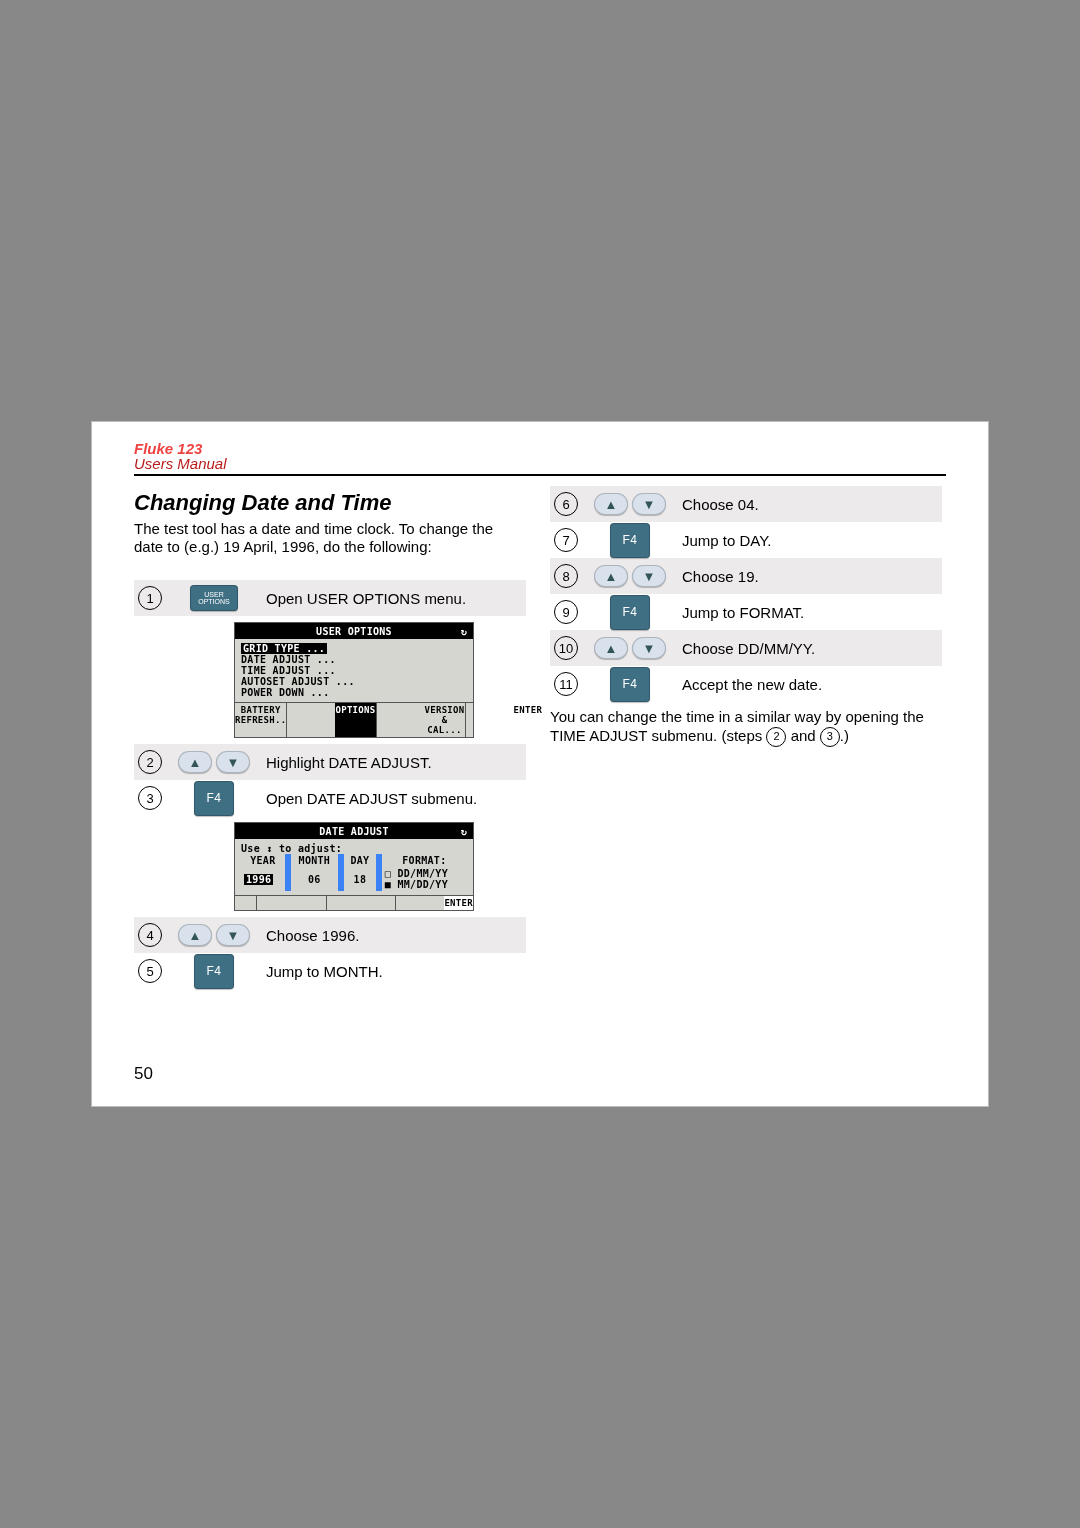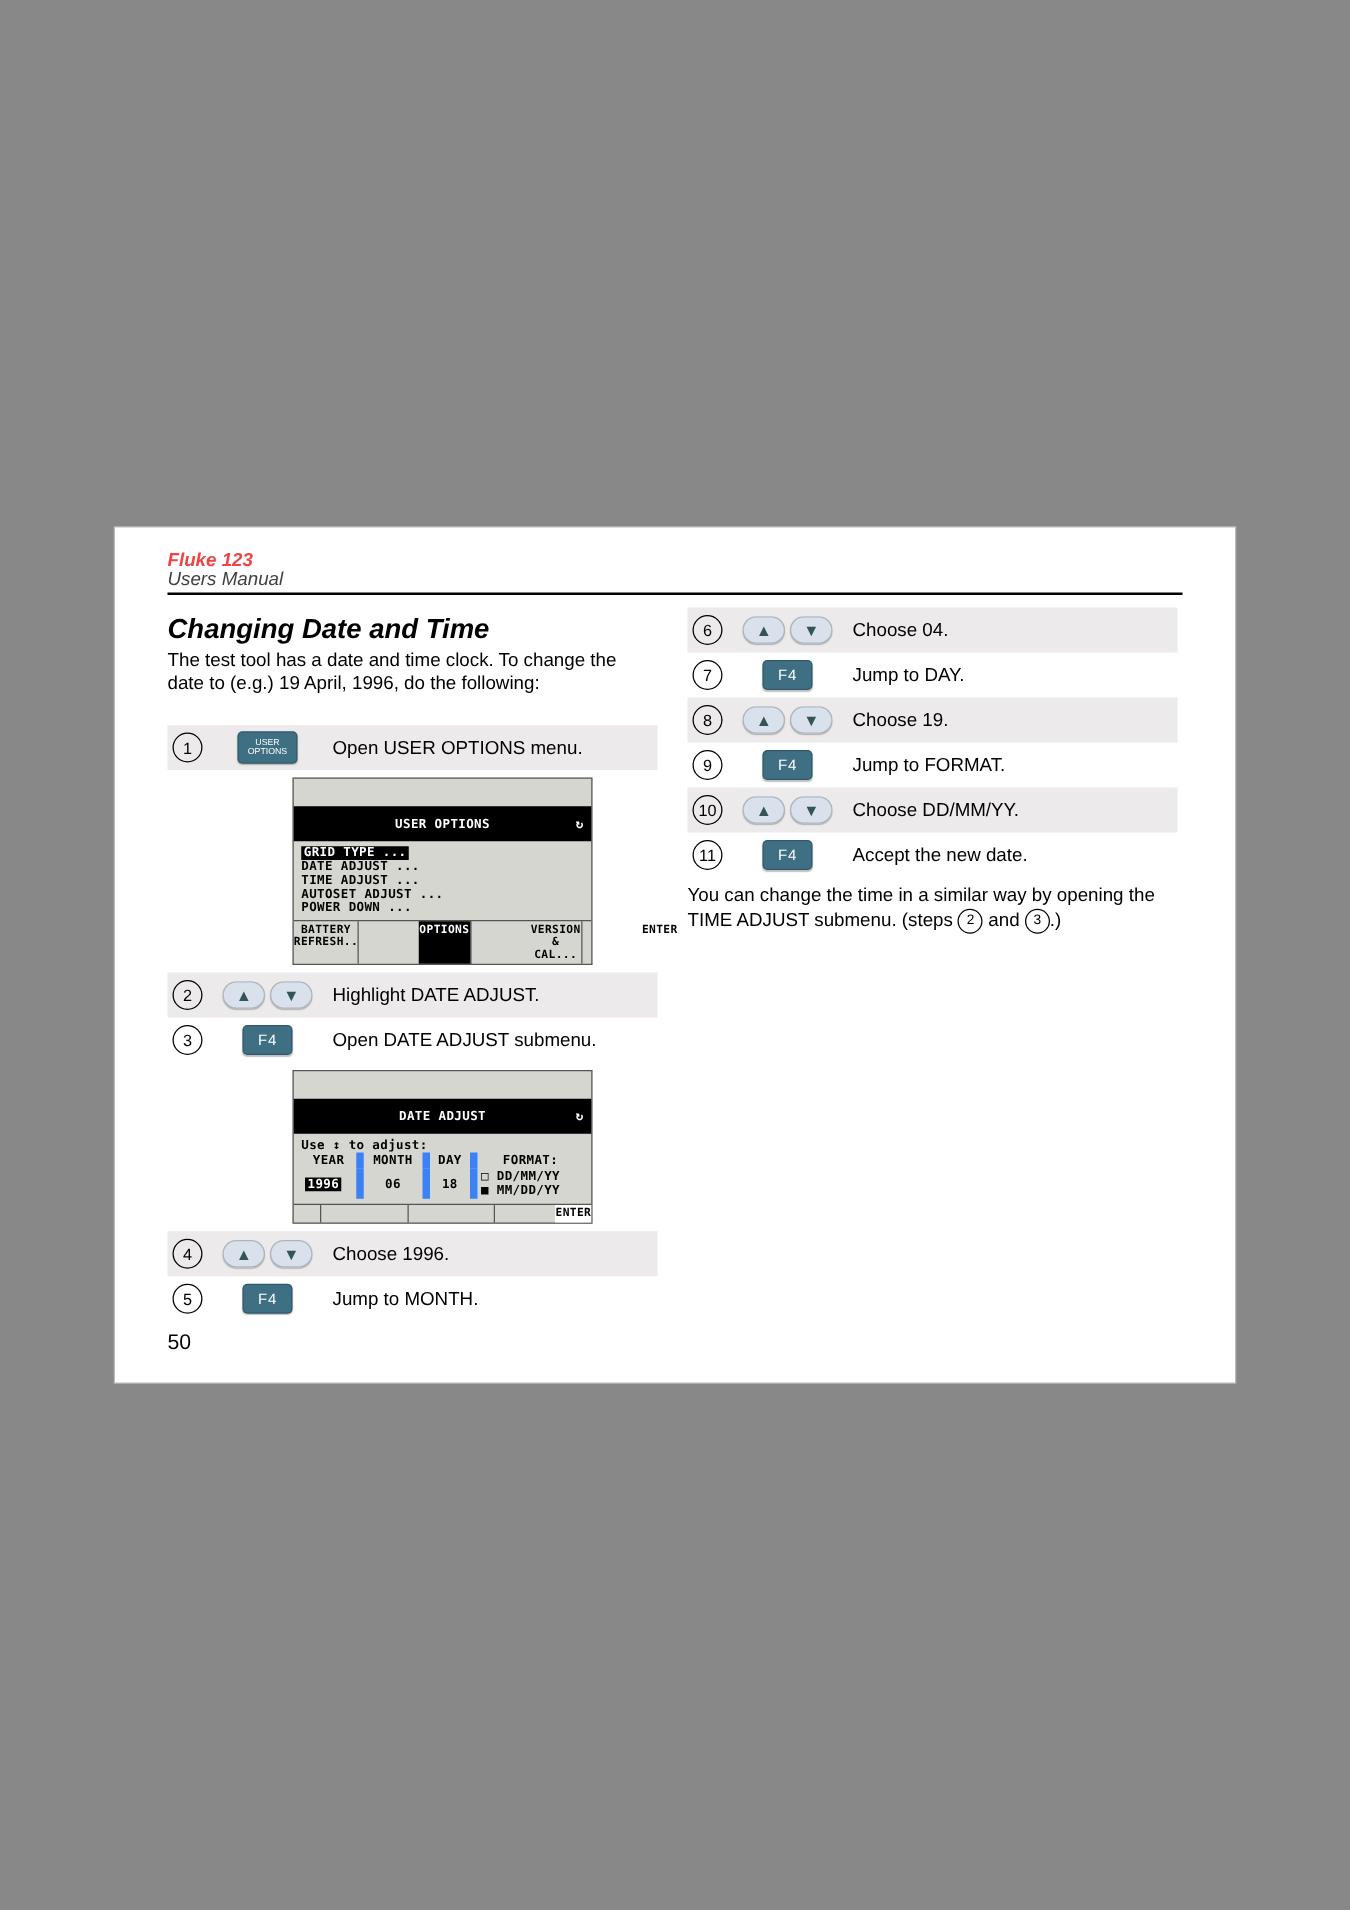--- a/index.html
+++ b/index.html
@@ -17,21 +17,21 @@
   .page {
     width: 896px;
     height: 684px;
     background: #fff;
     box-shadow: 0 0 0 1px #bbb;
     position: relative;
     box-sizing: border-box;
     padding: 18px 42px 0 42px;
   }
   .hdr-prod { color:#ef4444; font-style: italic; font-weight: bold; font-size:15px; }
-  .hdr-sub { font-style: italic; font-size:15px; color:#404040; margin-top:-2px;}
+  .hdr-sub { font-style: italic; font-size:15px; color:#b91c1c; margin-top:-2px;}
   hr.top { border:none; border-top:2px solid #000; margin: 2px 0 10px 0; }
   h2.title { font-style: italic; font-size:22px; font-weight:bold; margin: 4px 0 4px 0; }
   .intro { font-size:15px; line-height:1.2; max-width: 380px; margin-bottom:24px;}
   .columns { display:flex; gap:24px; }
   .col { width: 392px; }
   .step-row { display:flex; align-items:center; gap:10px; height:36px; padding:0 4px; }
   .step-row.shade { background:#eceaea; }
   .step-num {
     width:22px; height:22px; border:1.5px solid #000; border-radius:50%;
     display:flex; align-items:center; justify-content:center;
@@ -42,38 +42,38 @@
   
   .arrbtn, .f4btn, .userbtn {
     display:inline-flex; align-items:center; justify-content:center;
     box-shadow: inset 0 0 0 1px rgba(0,0,0,.2), 0 1px 1px rgba(0,0,0,.25);
   }
   .arrbtn {
     width:34px; height:22px; background:#d9e2ec; border-radius:11px;
     font-size:13px; color:#355;
   }
   .f4btn {
-    width:40px; height:24px; background:#3e6f82; color:#fff; font-size:12px; border-radius:4px;
+    width:40px; height:35px; background:#3e6f82; color:#fff; font-size:12px; border-radius:4px;
     letter-spacing:.5px;
   }
   .userbtn {
     width:48px; height:26px; background:#3e6f82; color:#fff; font-size:7px; line-height:1;
     flex-direction:column; border-radius:4px;
     text-align:center;
   }
   .userbtn span { display:block; }
   
   .lcd {
     margin: 6px 0 6px 100px;
     width: 240px; background:#d6d6d1; border:1px solid #555;
     font-family: "Lucida Console", monospace; font-size:10px; font-weight:bold;
     letter-spacing:.3px;
     box-sizing:border-box;
   }
-  .lcd .titlebar { background:#000; color:#fff; display:flex; justify-content:center; align-items:center; height:28px; position:relative; font-size:10px;margin-top:22px;}
+  .lcd .titlebar { background:#000; color:#fff; display:flex; justify-content:center; align-items:center; height:16px; position:relative; font-size:10px;}
   .lcd .titlebar .arrow { position:absolute; right:6px; }
   .lcd .body { padding:4px 6px; }
   .lcd .sel { background:#000; color:#fff; padding:0 2px; display:inline-block; }
   .lcd .softkeys { display:flex; border-top:1px solid #555;gap:48px;}
   .lcd .softkeys div { flex:1; text-align:center; font-size:9px; padding:2px 0; border-right:1px solid #555;}
   .lcd .softkeys div:last-child { border-right:none; background:#fff;}
   .lcd table { width:100%; font-size:10px; border-collapse:collapse; }
   .lcd td, .lcd th { border-right:6px solid #3b82f6; padding:1px 3px; font-weight:bold;}
   .lcd td:last-child, .lcd th:last-child { border-right:none; }
   .note { font-size:15px; line-height:1.25; margin-top:6px;}

